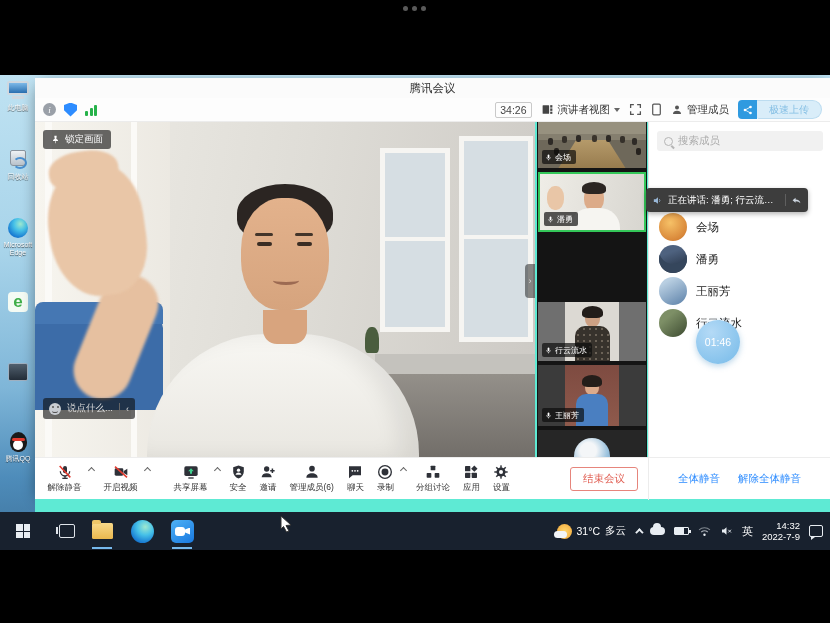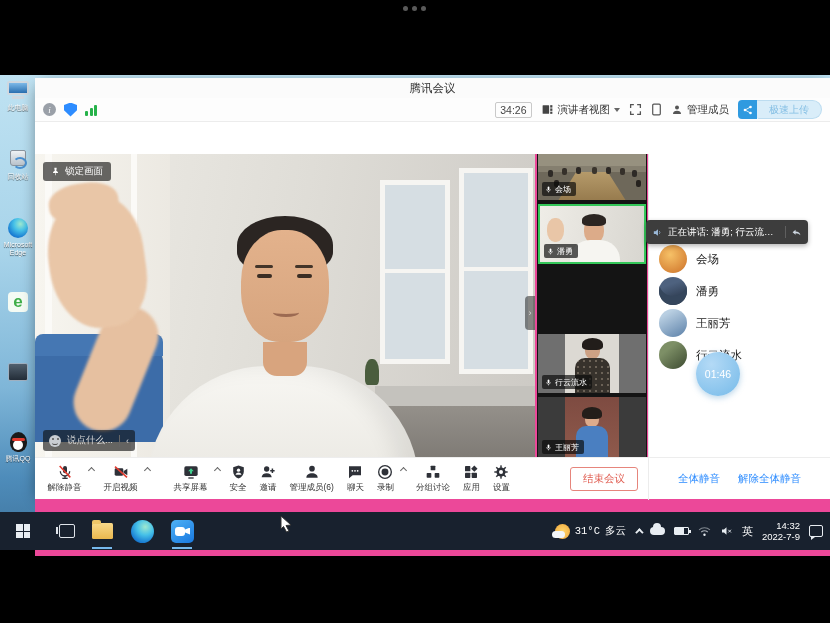--- a/index.html
+++ b/index.html
@@ -46,21 +46,21 @@
   .c-right { margin-left:auto; display:flex; align-items:center; gap:9px; }
   #timer-badge { border:1px solid #c9c9c9; border-radius:2px; font-size:10.5px; color:#444; padding:1px 4px; }
   .viewbtn { display:flex; align-items:center; gap:4px; font-size:10.5px; color:#333; }
   .caret-down { width:0; height:0; border-left:3.5px solid transparent; border-right:3.5px solid transparent; border-top:4.5px solid #666; }
   .upload-wrap { display:flex; align-items:center; }
   .weiyun { width:19px; height:19px; border-radius:4px 0 0 4px; background:#2f9ae0; display:flex; align-items:center; justify-content:center; }
   #upload-pill { height:19px; background:#d9edf9; border:1px solid #bcdcf0; border-left:none; border-radius:0 10px 10px 2px;
     color:#85bfe4; font-size:10px; display:flex; align-items:center; padding:0 12px; }
 
   
-  #content { position:absolute; left:0; top:44px; width:795px; height:402px; background:#ec4899;margin-top:32px; }
+  #content { position:absolute; left:0; top:44px; width:795px; height:402px; background:#5eead4; }
 
   
   #mainvideo { position:absolute; left:0; top:0; width:500px; height:335px; overflow:hidden;
     background:linear-gradient(100deg,#efede7 0%,#dfddd7 50%,#ccc9c4 100%); }
   .mv-leftlight { position:absolute; left:0; top:0; width:135px; height:335px; background:linear-gradient(90deg,#f7f5ef,#ece9e2); }
   .mv-frame { position:absolute; background:#fbfaf7; }
   .mv-window { position:absolute; background:#d6dee3; border:5px solid #f6f5f2; }
   .mv-window::after { content:""; position:absolute; left:0; right:0; top:48%; height:4px; background:#f6f5f2; }
   .mv-radiator { position:absolute; left:340px; top:232px; width:160px; height:34px; background:#c4c2bd; }
   .mv-table { position:absolute; left:255px; top:252px; width:245px; height:85px; background:linear-gradient(#94908a,#716d68);
@@ -188,21 +188,21 @@
   .folder { width:21px; height:16px; background:linear-gradient(#f8d98a,#eab84e); border-radius:1.5px; position:relative; }
   .folder::before { content:""; position:absolute; left:0; top:-3px; width:9px; height:4px; background:#eec668; border-radius:2px 2px 0 0; }
   .edge-tb { width:23px; height:23px; border-radius:50%; background:radial-gradient(circle at 62% 30%, #9fe8cf 0%, #46c1e8 38%, #1b7fd4 72%, #0f4f9e 100%); }
   .meet-tb { width:23px; height:23px; border-radius:5px; background:linear-gradient(145deg,#4fb2f5,#1878e0); position:relative; }
   .meet-tb::before { content:""; position:absolute; left:4px; top:7px; width:10px; height:9px; background:#fff; border-radius:3px; }
   .meet-tb::after { content:""; position:absolute; left:14.5px; top:8px; width:5px; height:7px; background:#fff; clip-path:polygon(0 30%,100% 0,100% 100%,0 70%); }
   #cursor { position:absolute; left:279px; top:440px; z-index:50; }
   #tb-right { margin-left:auto; display:flex; align-items:center; gap:9px; padding-right:7px; color:#fff; }
   .sun { width:15px; height:15px; border-radius:50%; background:radial-gradient(#ffd76e,#f0a63a); position:relative; }
   .sun::after { content:""; position:absolute; left:-3px; top:7px; width:13px; height:7px; background:#f2f5f8; border-radius:6px; }
-  .wtxt { font-size:10.5px; white-space:nowrap;font-family:Liberation Mono, monospace; }
+  .wtxt { font-size:10.5px; white-space:nowrap; }
   .chev-up { width:6px; height:6px; border:solid #e8edf2; border-width:2px 2px 0 0; transform:rotate(-45deg) translateY(2px); }
   .cloud-ic { width:15px; height:8px; background:#e8edf2; border-radius:6px; position:relative; }
   .cloud-ic::before { content:""; position:absolute; left:3px; top:-4px; width:8px; height:8px; background:#e8edf2; border-radius:50%; }
   .batt { width:15px; height:8px; border:1.2px solid #e8edf2; border-radius:1px; position:relative; background:linear-gradient(90deg,#e8edf2 70%, transparent 70%); }
   .batt::after { content:""; position:absolute; right:-3px; top:1.5px; width:1.8px; height:3.5px; background:#e8edf2; }
   .lang { font-size:11px; }
   .clock { text-align:right; font-size:9.5px; line-height:11px; }
   .notif { width:14px; height:12px; border:1.5px solid #e8edf2; border-radius:2px; position:relative; }
   .notif::after { content:""; position:absolute; left:1px; bottom:-4px; width:0; height:0; border-top:3.5px solid #e8edf2; border-right:4px solid transparent; }
 
@@ -410,20 +410,24 @@
                 </svg>
                 <span>王丽芳</span>
               </div>
           </div>
           <div class="thumb t-avatar" style="top:308px;height:27px">
             <div class="ball"></div>
           </div>
         </div>
 
         <div id="panel">
+          <div id="searchbox">
+            <span class="mag"></span>
+            <span>搜索成员</span>
+          </div>
 
           <div class="prow" style="top:90px;height:30px">
             <div class="pava ava1"></div>
             <div class="pname">会场</div>
           </div>
           <div class="prow" style="top:122px;height:30px">
             <div class="pava ava2"></div>
             <div class="pname">潘勇</div>
           </div>
           <div class="prow" style="top:154px;height:30px">

